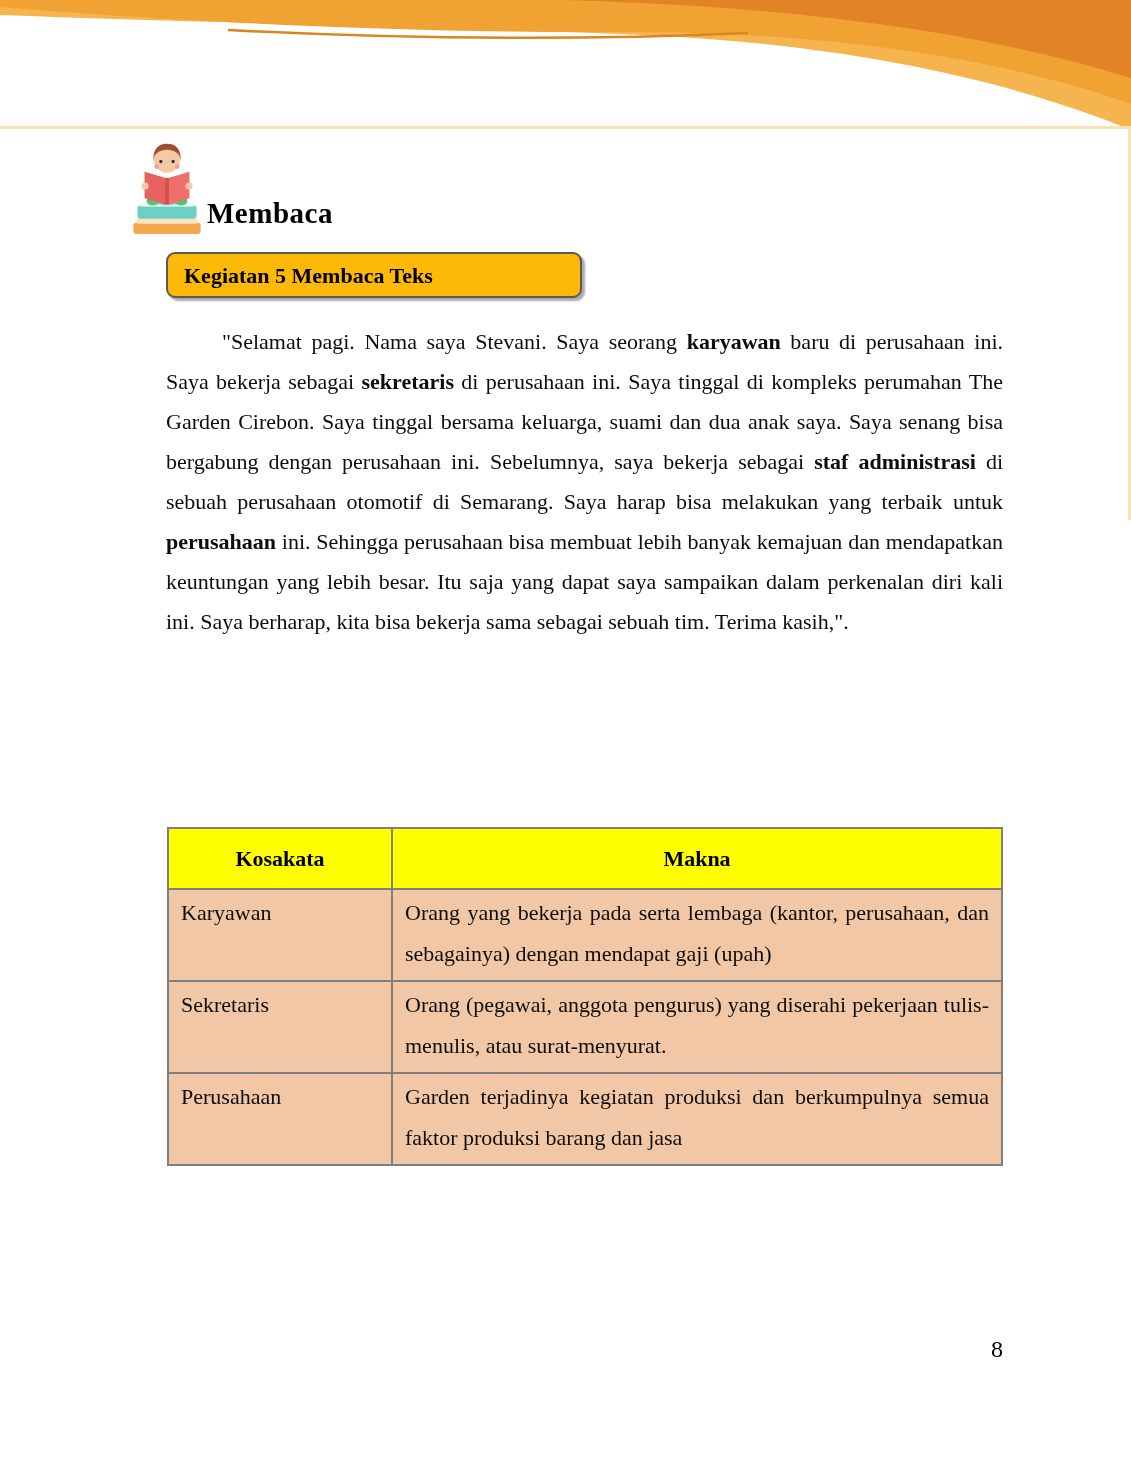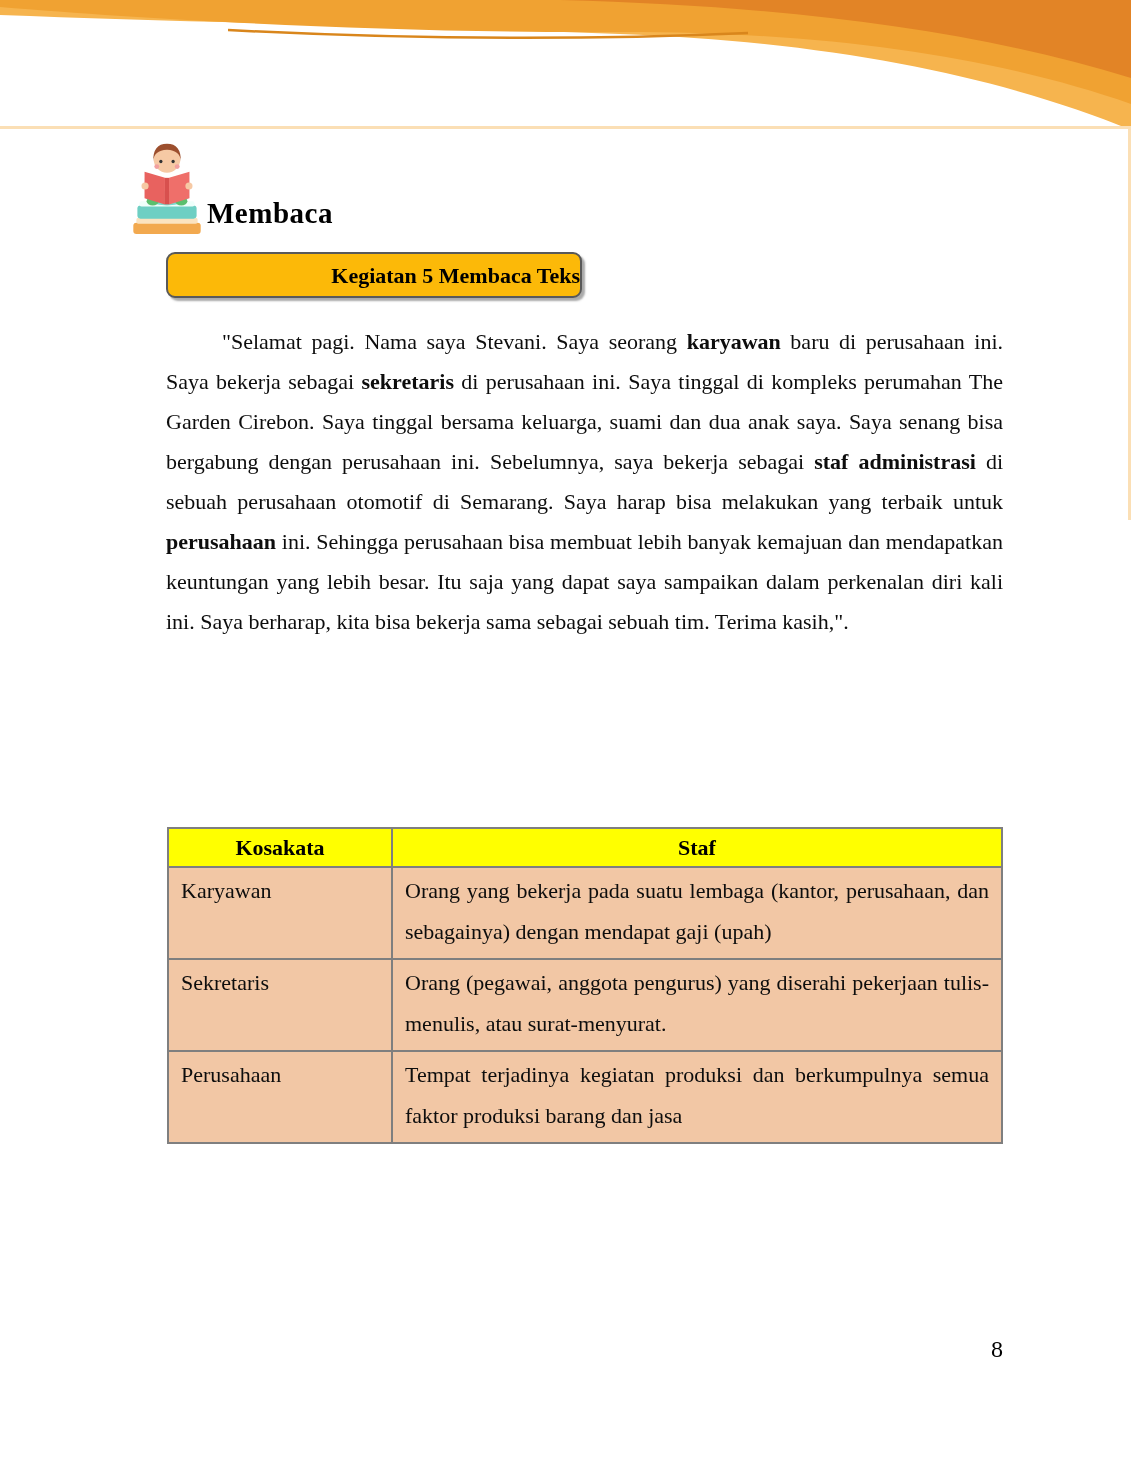--- a/index.html
+++ b/index.html
@@ -34,21 +34,21 @@
   .activity-btn{
     position:absolute;left:166px;width:416px;height:46px;
     background:#FCB908;
     border:2px solid #595959;
     border-radius:9px;
     box-shadow:3px 3px 2px rgba(100,100,100,0.55);
     font-size:22px;font-weight:bold;color:#000000;
     line-height:44px;
     padding-left:16px;
     box-sizing:border-box;
-    text-align:right;
+    text-align:left;
     font-family:"Liberation Serif","DejaVu Serif",serif;
   }
   #activity5{top:252px;}
   #activity6{top:750px;}
   
   .reading-paragraph{
     position:absolute;left:166px;top:322px;width:837px;
     margin:0;
     font-size:22px;line-height:40px;
     text-align:justify;
@@ -62,21 +62,21 @@
     table-layout:fixed;
   }
   .vocab-table th,.vocab-table td{
     border:2px solid #7f7f7f;
     box-sizing:border-box;
   }
   .vocab-table th{
     background:#FFFF00;
     font-size:22px;font-weight:bold;
     text-align:center;
-    padding:4px 4px;
+    padding:15px 4px;
     line-height:29px;
     color:#000000;
   }
   .col-term{width:224px;}
   .vocab-table td{
     background:#F2C7A5;
     font-size:22px;
     line-height:41px;
     vertical-align:top;
     padding:2px 12px 6px 12px;
@@ -139,34 +139,34 @@
 
   <div id="activity5" class="activity-btn">Kegiatan 5 Membaca Teks</div>
 
   <p class="reading-paragraph"><span>"Selamat pagi. Nama saya Stevani. Saya seorang </span><strong>karyawan</strong><span> baru di perusahaan ini. Saya bekerja sebagai </span><strong>sekretaris</strong><span> di perusahaan ini. Saya tinggal di kompleks perumahan The Garden Cirebon. Saya tinggal bersama keluarga, suami dan dua anak saya. Saya senang bisa bergabung dengan perusahaan ini. Sebelumnya, saya bekerja sebagai </span><strong>staf administrasi</strong><span> di sebuah perusahaan otomotif di Semarang. Saya harap bisa melakukan yang terbaik untuk </span><strong>perusahaan</strong><span> ini. Sehingga perusahaan bisa membuat lebih banyak kemajuan dan mendapatkan keuntungan yang lebih besar. Itu saja yang dapat saya sampaikan dalam perkenalan diri kali ini. Saya berharap, kita bisa bekerja sama sebagai sebuah tim. Terima kasih,".</span></p>
 
 
   <table class="vocab-table">
     <thead>
       <tr>
         <th class="col-term">Kosakata</th>
-        <th>Staf</th>
+        <th>Makna</th>
       </tr>
     </thead>
     <tbody>
         <tr>
           <td class="term">Karyawan</td>
-          <td class="meaning">Orang yang bekerja pada suatu lembaga (kantor, perusahaan, dan sebagainya) dengan mendapat gaji (upah)</td>
+          <td class="meaning">Orang yang bekerja pada serta lembaga (kantor, perusahaan, dan sebagainya) dengan mendapat gaji (upah)</td>
         </tr>
         <tr>
           <td class="term">Sekretaris</td>
           <td class="meaning">Orang (pegawai, anggota pengurus) yang diserahi pekerjaan tulis-menulis, atau surat-menyurat.</td>
         </tr>
         <tr>
           <td class="term">Perusahaan</td>
-          <td class="meaning">Tempat terjadinya kegiatan produksi dan berkumpulnya semua faktor produksi barang dan jasa</td>
+          <td class="meaning">Garden terjadinya kegiatan produksi dan berkumpulnya semua faktor produksi barang dan jasa</td>
         </tr>
       </tbody>
   </table>
 
   <div class="page-number">8</div>
 
 </div>
 
 </body></html>

